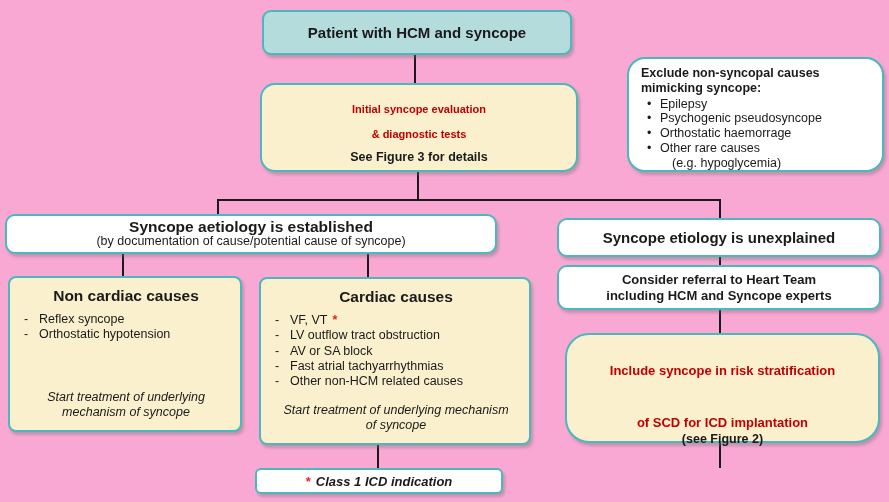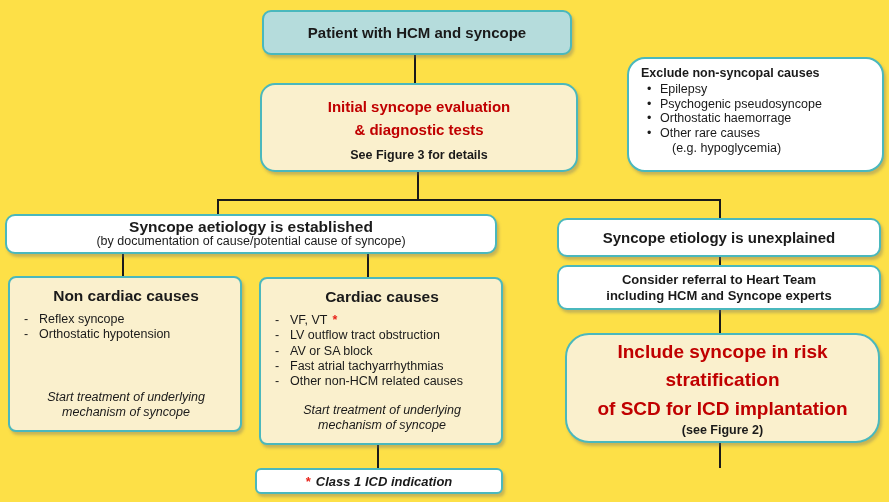--- a/index.html
+++ b/index.html
@@ -1,65 +1,65 @@
 <!DOCTYPE html>
 <html><head>
 <meta charset="utf-8">
 <style>
   html,body{margin:0;padding:0;background:#ffffff;}
   body{font-family:"Liberation Sans", sans-serif; color:#1a1a1a;}
-  .canvas{position:relative;width:889px;height:502px;background:#fde047;overflow:hidden;}
+  .canvas{position:relative;width:889px;height:502px;background:#f9a8d4;overflow:hidden;}
 
   .node{position:absolute;box-sizing:border-box;border:2.5px solid #4ab8bd;background:#ffffff;
         box-shadow:2px 3px 3px rgba(110,110,110,0.38);}
   .teal-fill{background:#b5dcdc;}
   .cream-fill{background:#faf0cd;}
 
   .center{display:flex;flex-direction:column;align-items:center;justify-content:center;text-align:center;}
 
   .conn{position:absolute;background:#1a1a1a;}
 
   .t-bold15{font-weight:bold;font-size:15px;line-height:1.15;}
   .t-bold13{font-weight:bold;font-size:13px;line-height:1.2;}
   .star{color:#e8231a;font-weight:bold;}
 
   
   .patient{left:262px;top:10px;width:310px;height:45px;border-radius:9px;}
   
   .initial{left:260px;top:83px;width:318px;height:89px;border-radius:15px;padding:8px 6px 6px 6px;}
-  .initial .rline{font-weight:bold;font-size:15px;color:#c00000;line-height:1.55;}
+  .initial .rline{font-weight:bold;font-size:11px;color:#c00000;line-height:1.55;margin-top:8px;}
   .initial .sub{font-weight:bold;font-size:12.5px;margin-top:7px;}
   
   .exclude{left:627px;top:57px;width:257px;height:115px;border-radius:18px;border-width:2px;
            padding:7px 8px 4px 12px;font-size:12.5px;line-height:1.18;}
   .exclude .hd{font-weight:bold;}
   .exclude ul{margin:1px 0 0 0;padding:0 0 0 6px;list-style:none;}
   .exclude li{display:flex;}
   .exclude .bul{width:13px;flex:0 0 13px;}
   .exclude .note{padding-left:31px;}
   
   .established{left:5px;top:214px;width:492px;height:40px;border-radius:10px;border-width:2px;}
   .established .t1{font-weight:bold;font-size:15.5px;line-height:1.05;}
   .established .t2{font-size:12.5px;line-height:1.1;}
   
   .unexplained{left:557px;top:218px;width:324px;height:39px;border-radius:10px;border-width:2px;}
   
   .referral{left:557px;top:265px;width:324px;height:45px;border-radius:10px;border-width:2px;}
   
   .causes{border-radius:8px;padding:9px 10px 8px 12px;display:flex;flex-direction:column;}
   .noncardiac{left:8px;top:276px;width:234px;height:156px;}
-  .cardiac{left:259px;top:277px;width:244px;height:168px;}
+  .cardiac{left:259px;top:277px;width:272px;height:168px;}
   .causes .hd{font-weight:bold;font-size:15.5px;text-align:center;margin-bottom:7px;}
   .causes .li{display:flex;font-size:12.5px;line-height:1.22;}
   .causes .dash{width:15px;flex:0 0 15px;padding-left:2px;}
   .causes .foot{font-style:italic;font-size:12.5px;line-height:1.2;text-align:center;margin-top:auto;
                 padding:0 8px 2px 8px;}
   
   .risk{left:565px;top:333px;width:315px;height:110px;border-radius:24px;padding:6px 8px;}
-  .risk .rline{font-weight:bold;font-size:19px;color:#c00000;line-height:1.5;}
+  .risk .rline{font-weight:bold;font-size:13px;color:#c00000;line-height:1.5;margin-top:32px;}
   .risk .sub{font-weight:bold;font-size:12.5px;line-height:1.2;margin-top:6px;}
   
   .class1{left:255px;top:468px;width:248px;height:26px;border-radius:6px;border-width:2px;}
   .class1 .lbl{font-weight:bold;font-style:italic;font-size:13px;}
   .class1 .star{margin-right:5px;font-style:normal;}
   .ilr{left:558px;top:468px;width:322px;height:26px;border-radius:6px;border-width:2px;margin-top:44px;}
 
   
   .v1{left:414px;top:55px;width:2px;height:28px;}
   .v2{left:417px;top:172px;width:2px;height:29px;}
@@ -95,20 +95,21 @@
   </div>
 
   <div class="node cream-fill center initial">
     <div class="rline">Initial syncope evaluation</div>
     <div class="rline">&amp; diagnostic tests</div>
     <div class="sub">See Figure 3 for details</div>
   </div>
 
   <div class="node exclude">
     <div class="hd">Exclude non-syncopal causes</div>
+    <div class="hd">mimicking syncope:</div>
     <ul>
       <li>
           <span class="bul">•</span>
           <span>Epilepsy</span>
         </li>
       <li>
           <span class="bul">•</span>
           <span>Psychogenic pseudosyncope</span>
         </li>
       <li>

